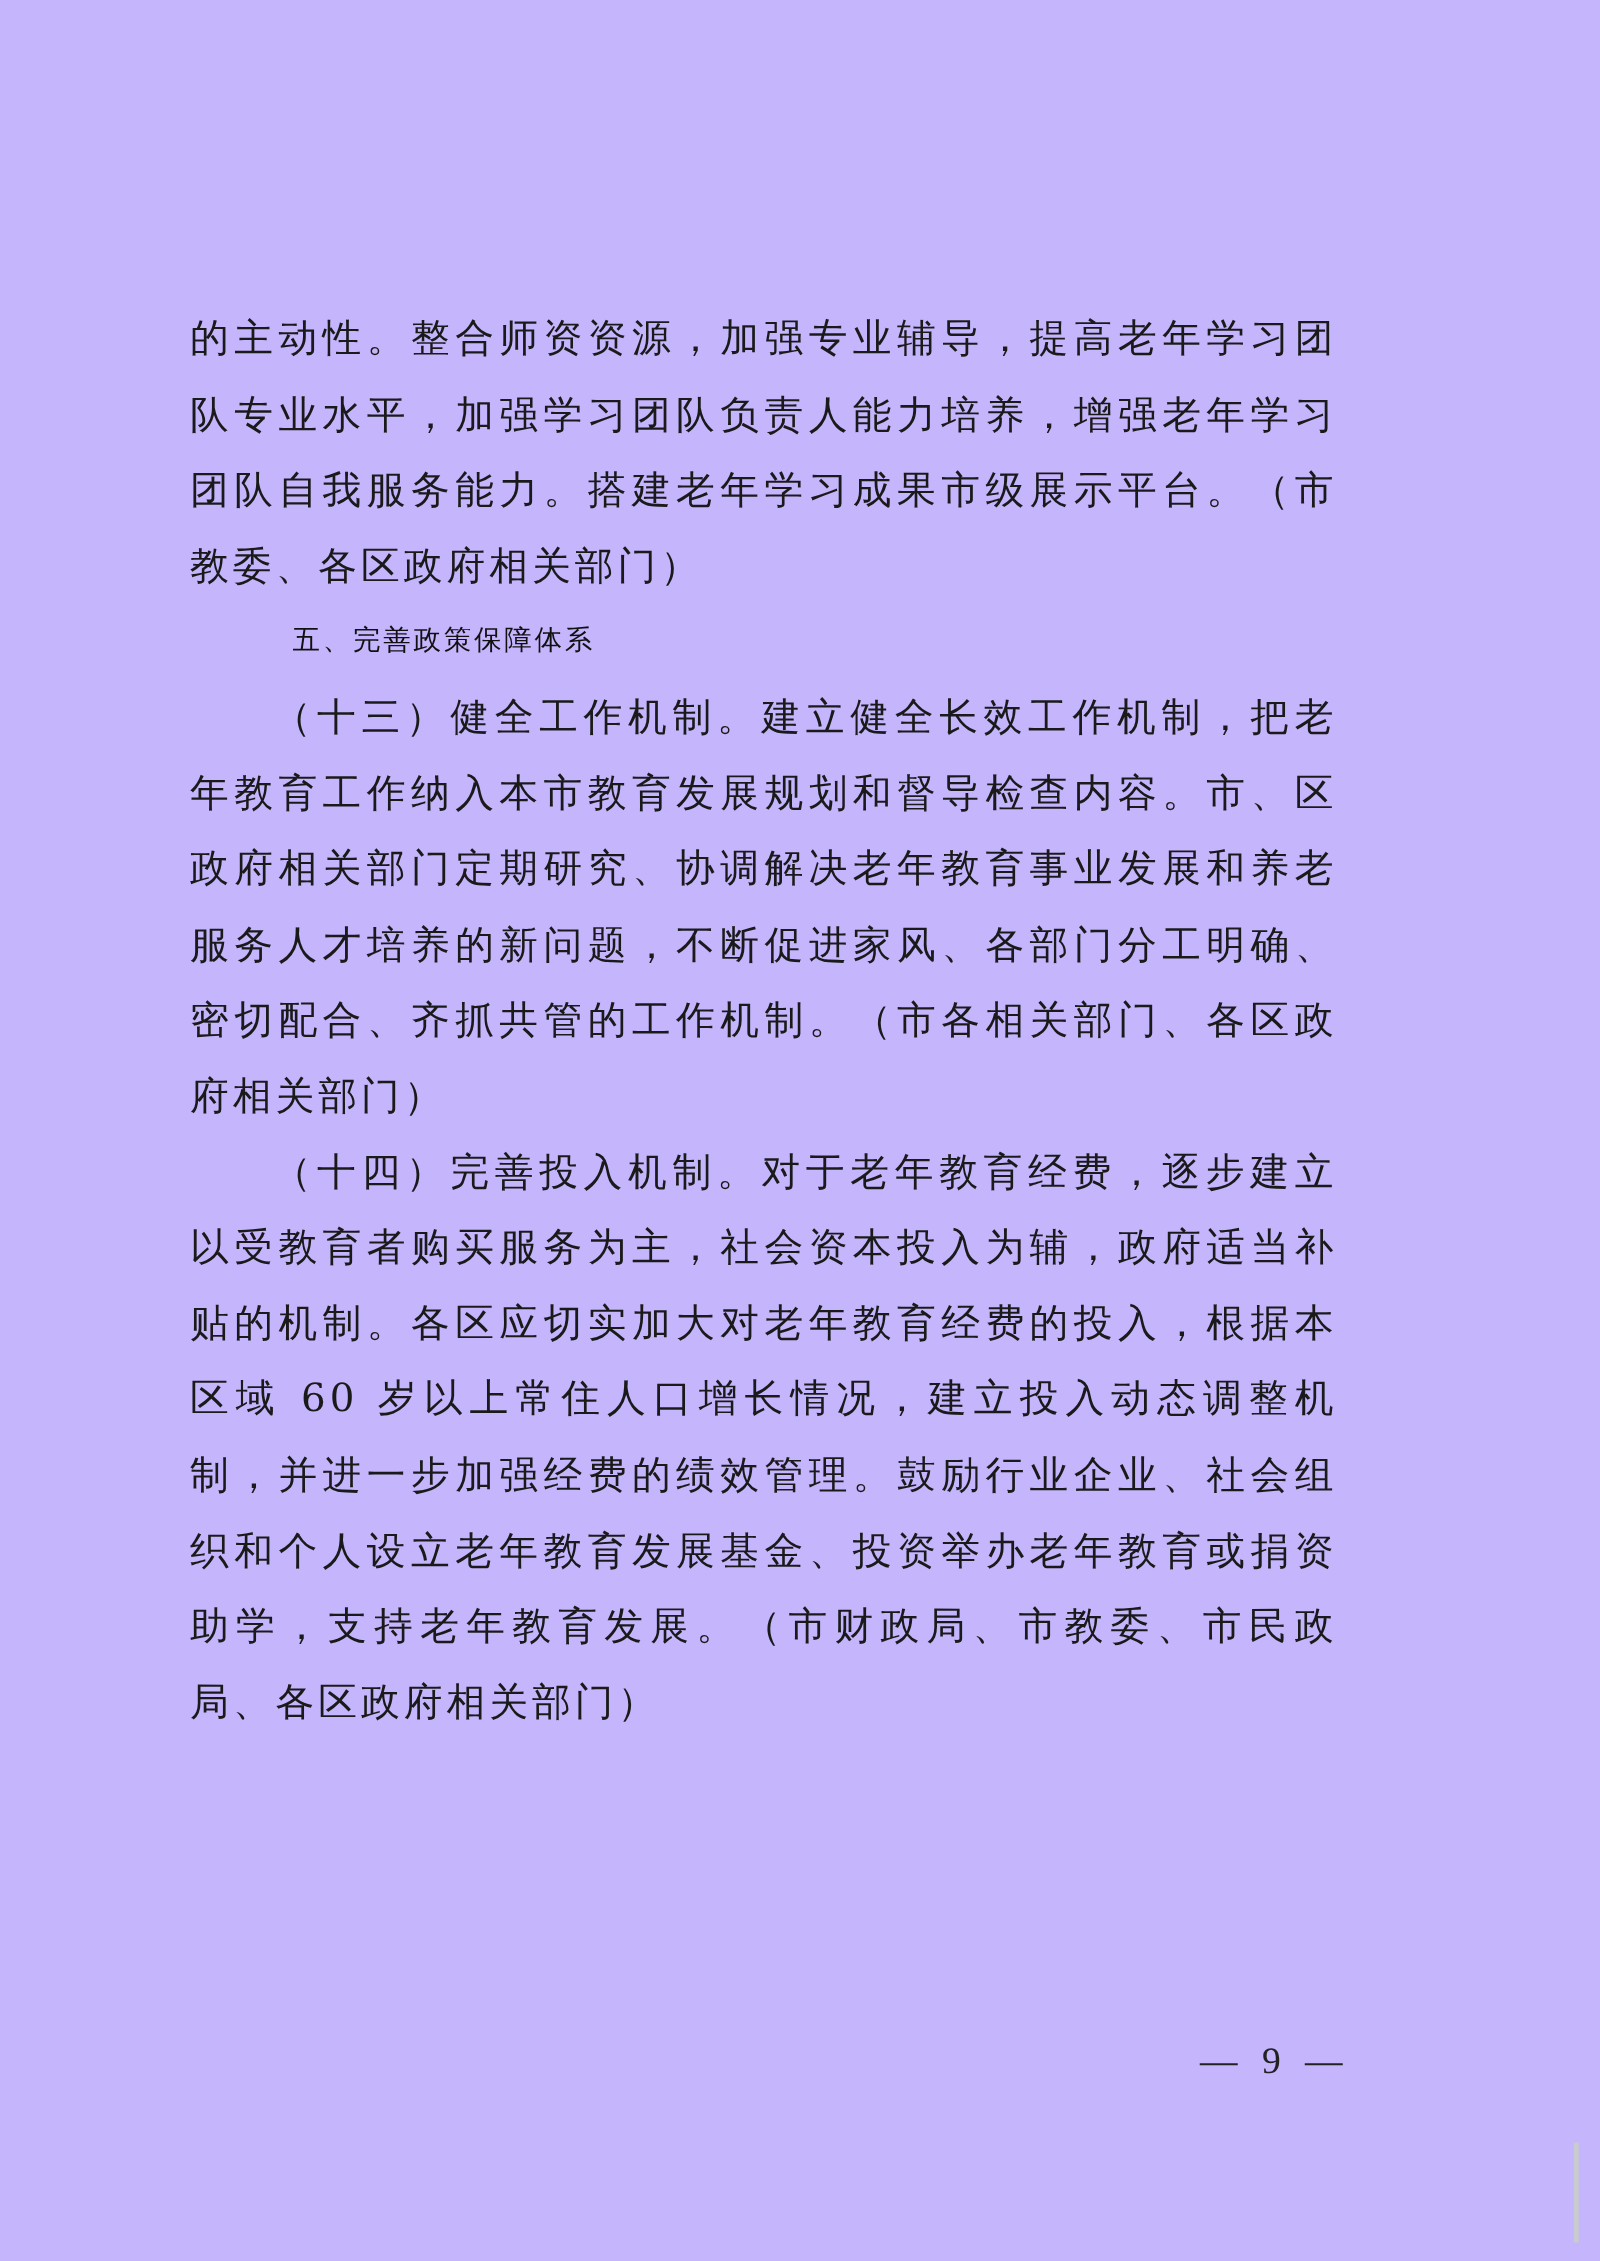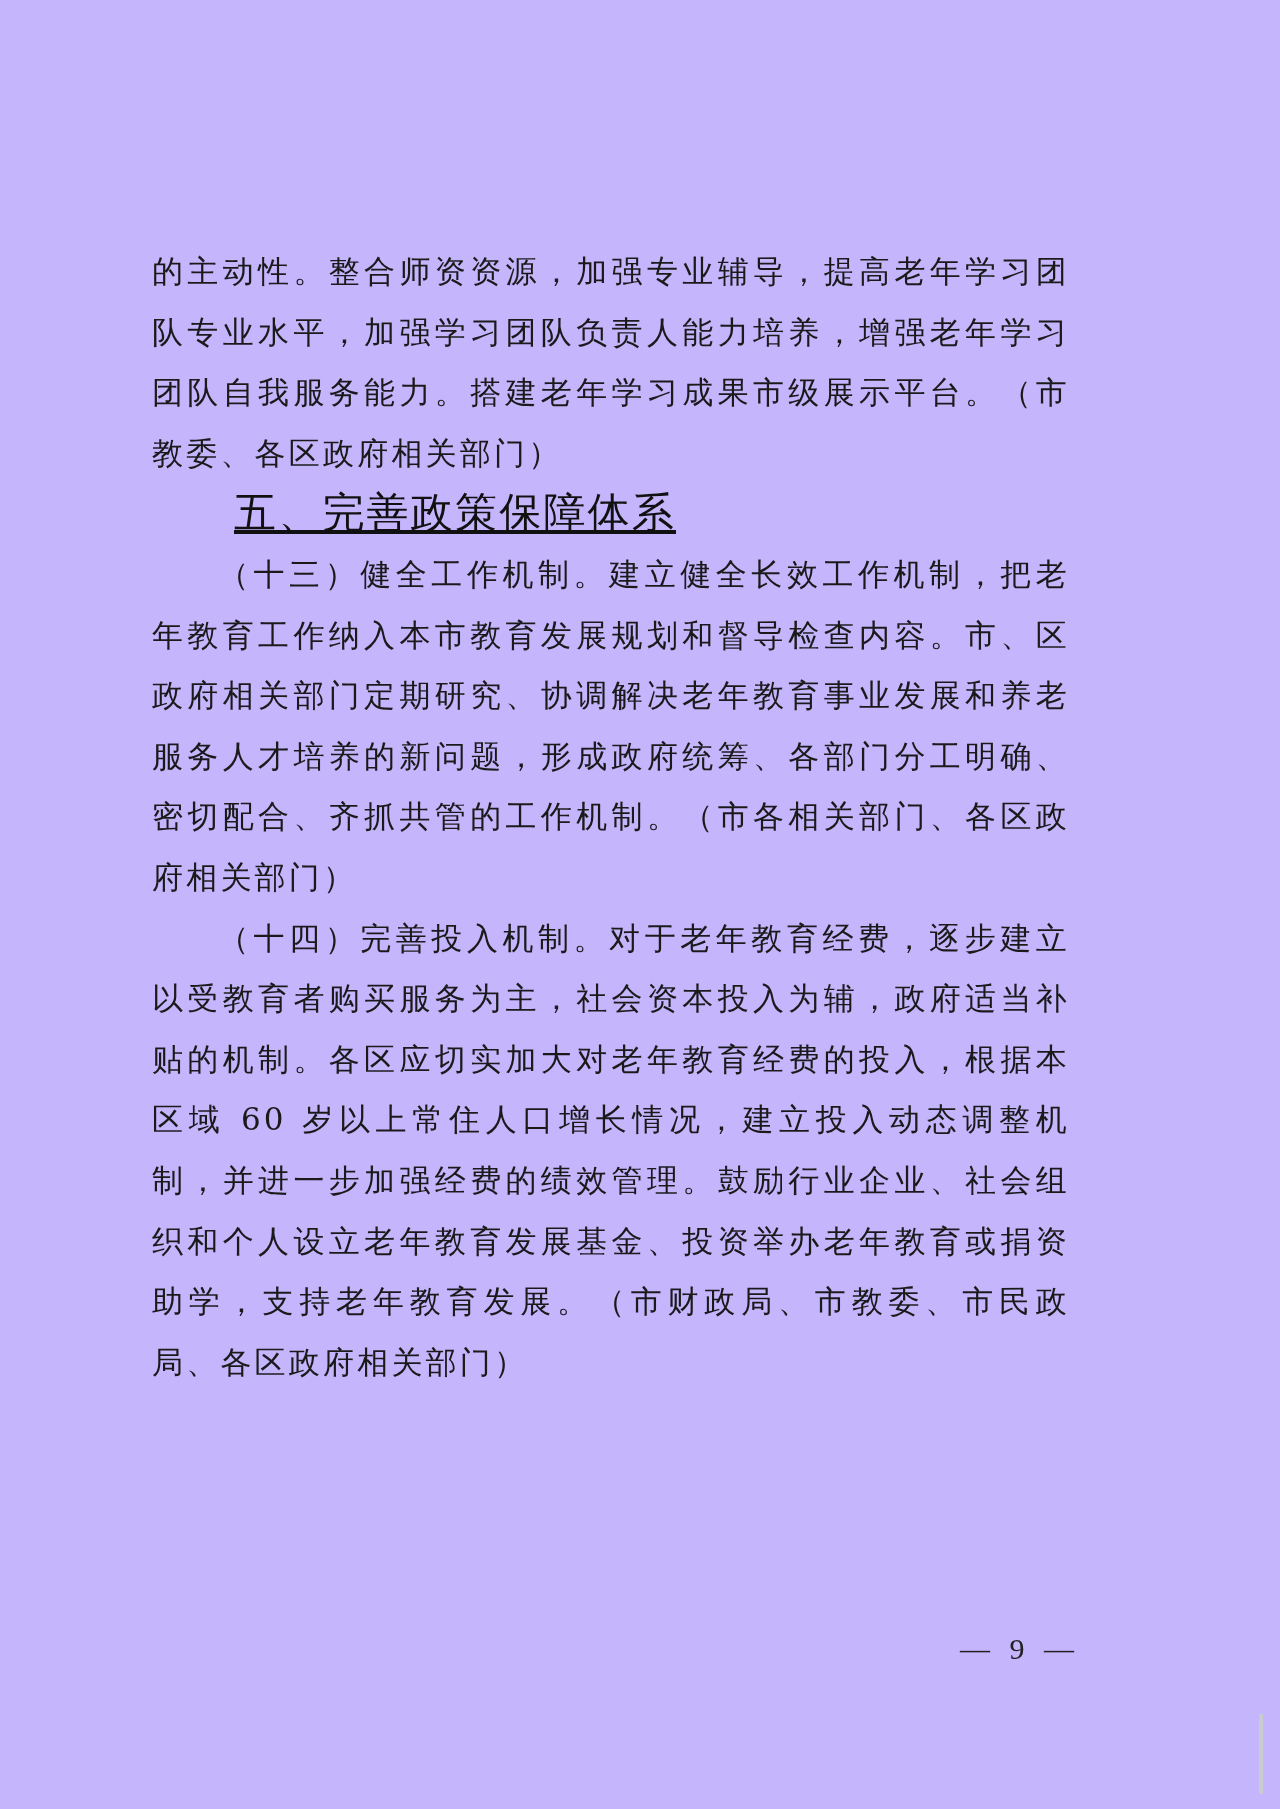--- a/index.html
+++ b/index.html
@@ -13,37 +13,37 @@
       font-family: "DejaVu Serif", "Liberation Serif", serif;
       font-size: 31px; line-height: 60.6px; color: #1a1a1a;
       text-align: justify; text-justify: inter-character;
       letter-spacing: 3.2px;
     }
     .para { margin: 0; text-indent: 0; }
     .para.indent { text-indent: 66px; }
     .heading {
       margin: 0; padding-left: 82px;
       font-family: "DejaVu Sans", "Liberation Sans", sans-serif;
-      font-weight: normal; font-size: 42px; letter-spacing: 2.2px; color: #111; text-decoration: underline;
+      font-weight: normal; font-size: 22px; letter-spacing: 2.2px; color: #111;
     }
     .page-number {
       position: absolute; left: 960px; top: 1632px;
       font-family: "Liberation Serif", "DejaVu Serif", serif;
       font-size: 30px; color: #222; letter-spacing: 6px;
     }
     .scan-edge {
       position: absolute; left: 1259px; top: 1714px; width: 4px; height: 80px;
       background: #c9ccce;
     }
   </style>
 </head>
 <body>
 
 <div class="page">
   <div class="body-text">
     <p class="para">的主动性。整合师资资源，加强专业辅导，提高老年学习团队专业水平，加强学习团队负责人能力培养，增强老年学习团队自我服务能力。搭建老年学习成果市级展示平台。（市教委、各区政府相关部门）</p>
     <h2 class="heading">五、完善政策保障体系</h2>
-    <p class="para indent">（十三）健全工作机制。建立健全长效工作机制，把老年教育工作纳入本市教育发展规划和督导检查内容。市、区政府相关部门定期研究、协调解决老年教育事业发展和养老服务人才培养的新问题，形成政府统筹、各部门分工明确、密切配合、齐抓共管的工作机制。（市各相关部门、各区政府相关部门）</p>
+    <p class="para indent">（十三）健全工作机制。建立健全长效工作机制，把老年教育工作纳入本市教育发展规划和督导检查内容。市、区政府相关部门定期研究、协调解决老年教育事业发展和养老服务人才培养的新问题，不断促进家风、各部门分工明确、密切配合、齐抓共管的工作机制。（市各相关部门、各区政府相关部门）</p>
     <p class="para indent">（十四）完善投入机制。对于老年教育经费，逐步建立以受教育者购买服务为主，社会资本投入为辅，政府适当补贴的机制。各区应切实加大对老年教育经费的投入，根据本区域 60 岁以上常住人口增长情况，建立投入动态调整机制，并进一步加强经费的绩效管理。鼓励行业企业、社会组织和个人设立老年教育发展基金、投资举办老年教育或捐资助学，支持老年教育发展。（市财政局、市教委、市民政局、各区政府相关部门）</p>
   </div>
   <div class="page-number">— 9 —</div>
   <div class="scan-edge"></div>
 </div>
 
 </body></html>

